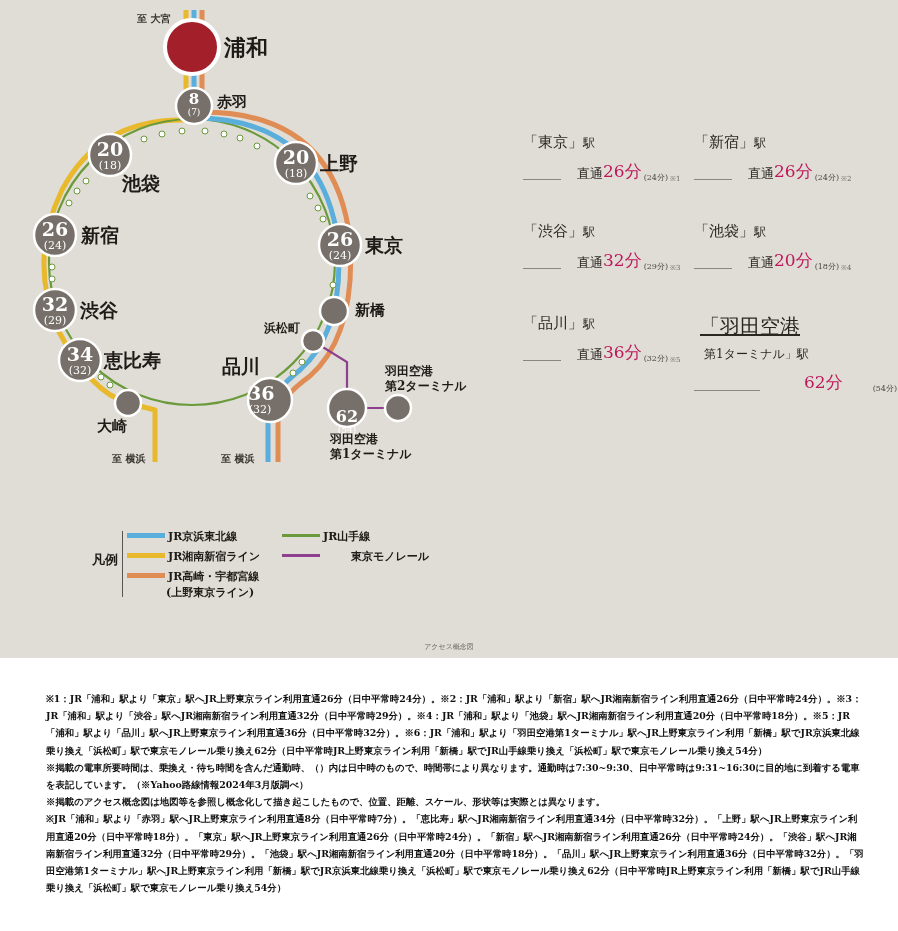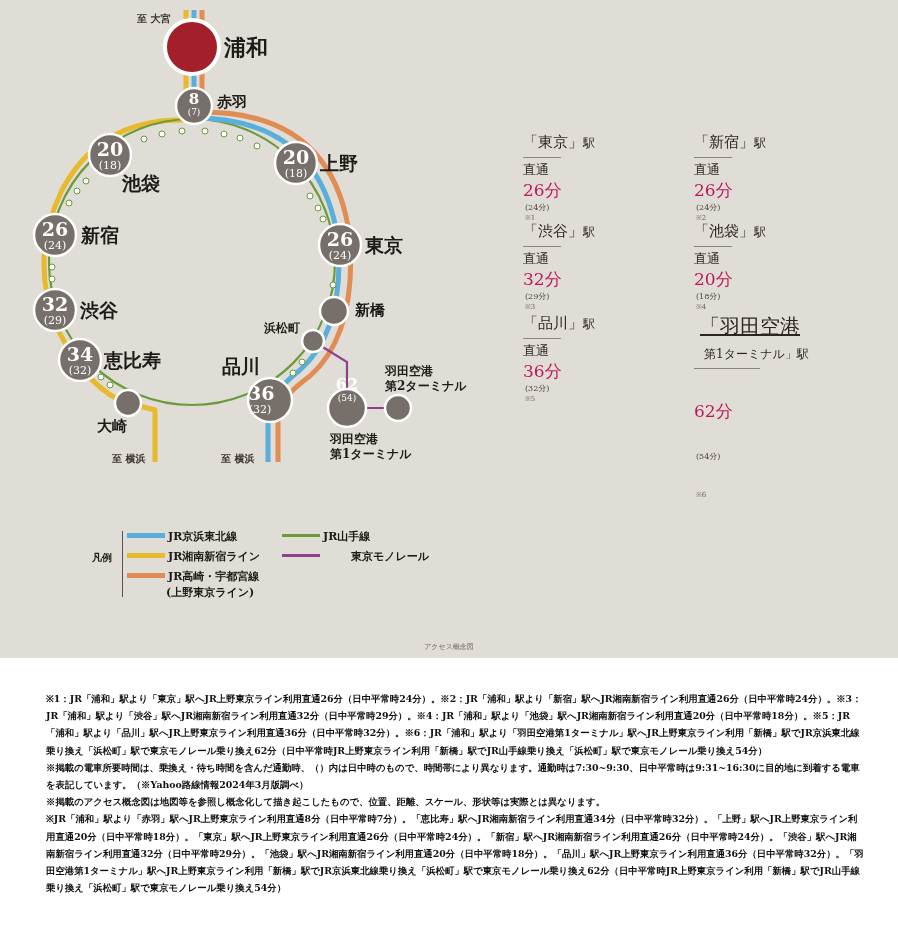--- a/index.html
+++ b/index.html
@@ -12,28 +12,28 @@
   .st-label.mid { font-size:15px; }
   .st-label.small { font-size:12px; }
   .st-label.xl { font-size:22px; }
   .dir-label { position:absolute; font-size:10px; color:#3a3530; white-space:nowrap; font-weight:bold; }
   .time-bubble { position:absolute; text-align:center; color:#ffffff; line-height:1; pointer-events:none; }
   .time-bubble .t-main { display:block; font-size:19px; font-weight:bold; }
   .time-bubble .t-sub { display:block; font-size:11px; margin-top:1px; }
   .dest { position:absolute; }
   .dest .dname { font-size:15px; color:#2b2622; white-space:nowrap; }
   .dest .dname .eki { font-size:12px; }
-  .dest .drow { display:flex; align-items:flex-start; margin-top:8px; white-space:nowrap;flex-direction:column; }
+  .dest .drow { display:flex; align-items:flex-end; margin-top:8px; white-space:nowrap; }
   .dest .dline { display:inline-block; height:1px; background:#8a857e; margin-right:16px; position:relative; top:-3px; }
   .dest .dtxt { font-size:13px; color:#2b2622; }
   .dest .dmin { font-size:17px; color:#be185d; }
   .dest .dsub { font-size:8px; color:#4a4540; margin-left:2px; }
   .dest .dnote { font-size:7px; color:#6a655e; margin-left:2px; }
   #legend { position:absolute; left:92px; top:527px; width:330px; height:75px; }
-  #legend .lg-title { position:absolute; left:0; top:24px; font-size:10px; font-weight:bold; }
+  #legend .lg-title { position:absolute; left:0; top:24px; font-size:13px; font-weight:bold; }
   #legend .lg-bar { position:absolute; left:30px; top:4px; width:1px; height:66px; background:#555; }
   .lg-item { position:absolute; display:flex; align-items:flex-start; font-size:11px; font-weight:bold; white-space:nowrap; }
   .lg-swatch { width:38px; height:5px; margin-right:3px; margin-top:4px; }
   .lg-swatch.thin { height:3px; margin-top:5px; }
   #caption { position:absolute; left:0; width:898px; top:642px; text-align:center; font-size:7px; color:#6a655e; font-family:"DejaVu Sans", sans-serif; }
   #notes { position:absolute; left:46px; top:690px; width:820px; font-size:9.4px; line-height:17.2px; color:#111; font-weight:bold; font-family:"DejaVu Serif", serif; }
   #notes p { margin:0; }
 </style>
 </head>
 <body>
@@ -127,21 +127,21 @@
       <span class="t-sub">(18)</span>
     </div>
   <div class="time-bubble" style="left:319px;top:230px;width:42px;">
       <span class="t-main">26</span>
       <span class="t-sub">(24)</span>
     </div>
   <div class="time-bubble" style="left:248px;top:384px;width:24px;">
       <span class="t-main">36</span>
       <span class="t-sub">(32)</span>
     </div>
-  <div class="time-bubble" style="left:328px;top:377px;width:38px;">
+  <div class="time-bubble" style="left:328px;top:409px;width:38px;">
       <span class="t-main" style="font-size:16px;">62</span>
       <span class="t-sub" style="font-size:9px;">(54)</span>
     </div>
 
   <div class="st-label mid" style="left:217px;top:95px;">赤羽</div>
   <div class="st-label big" style="left:122px;top:174px;">池袋</div>
   <div class="st-label big" style="left:81px;top:226px;">新宿</div>
   <div class="st-label big" style="left:80px;top:301px;">渋谷</div>
   <div class="st-label big" style="left:104px;top:351px;">恵比寿</div>
   <div class="st-label mid" style="left:97px;top:419px;">大崎</div>

